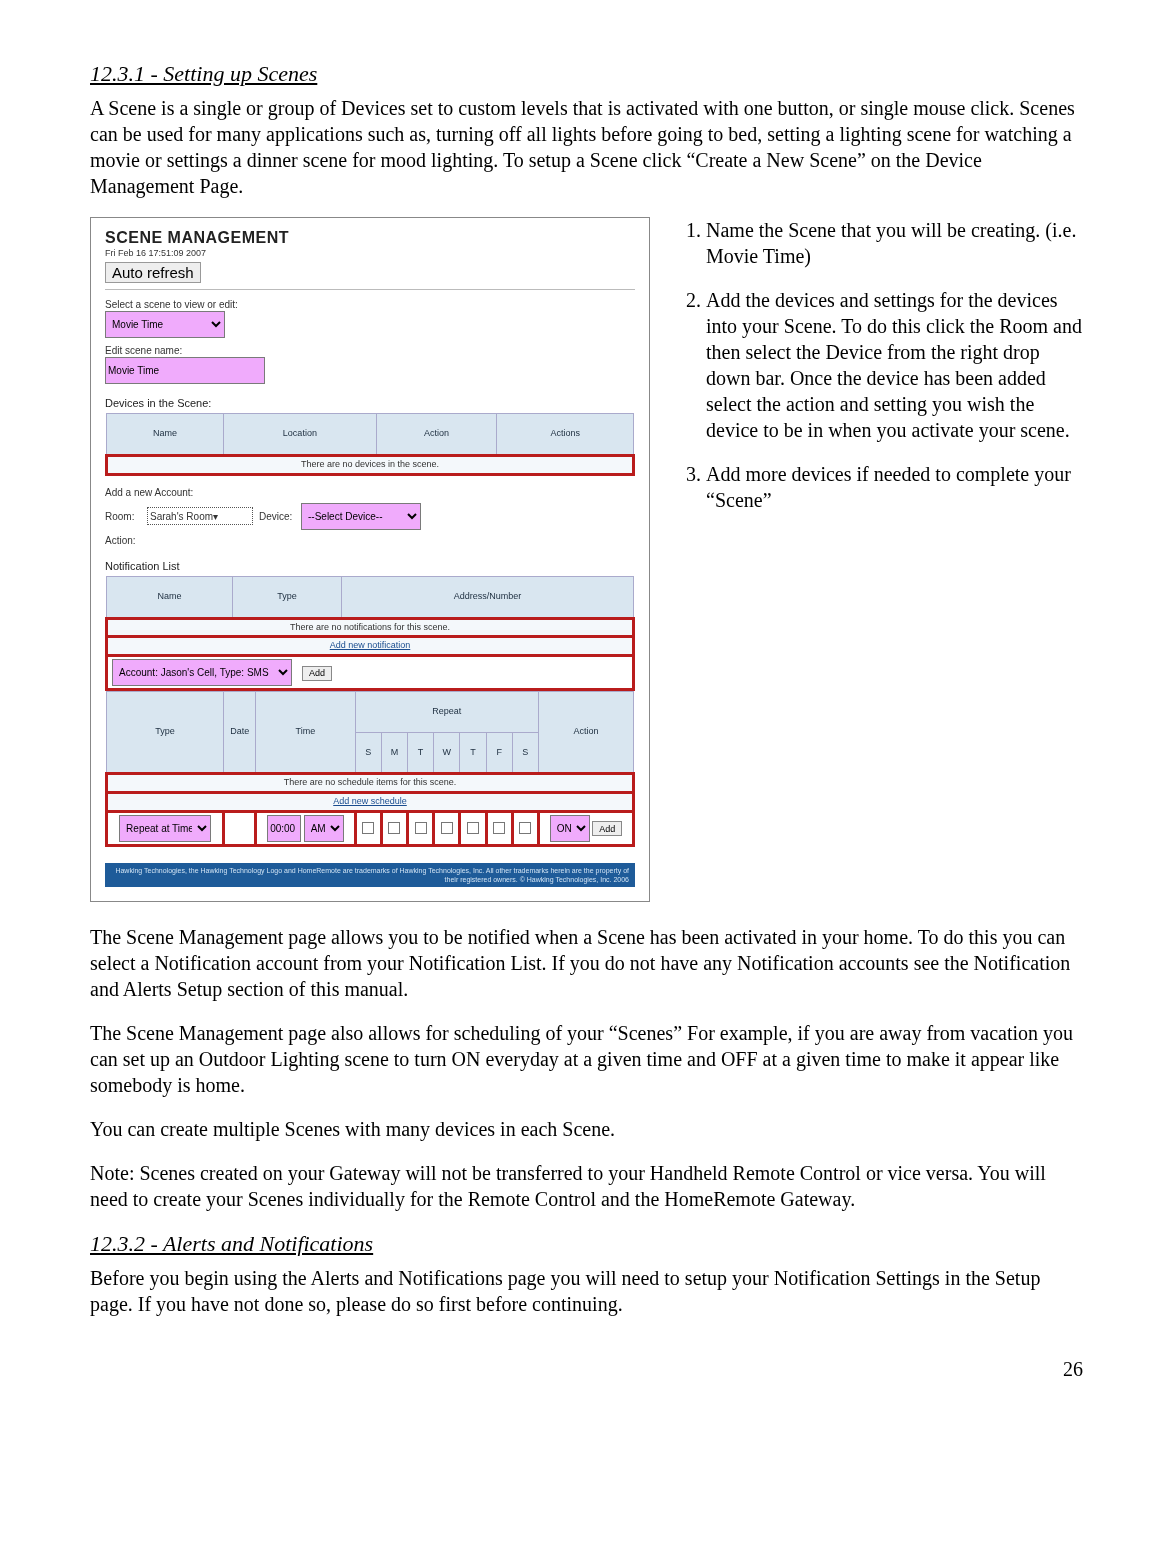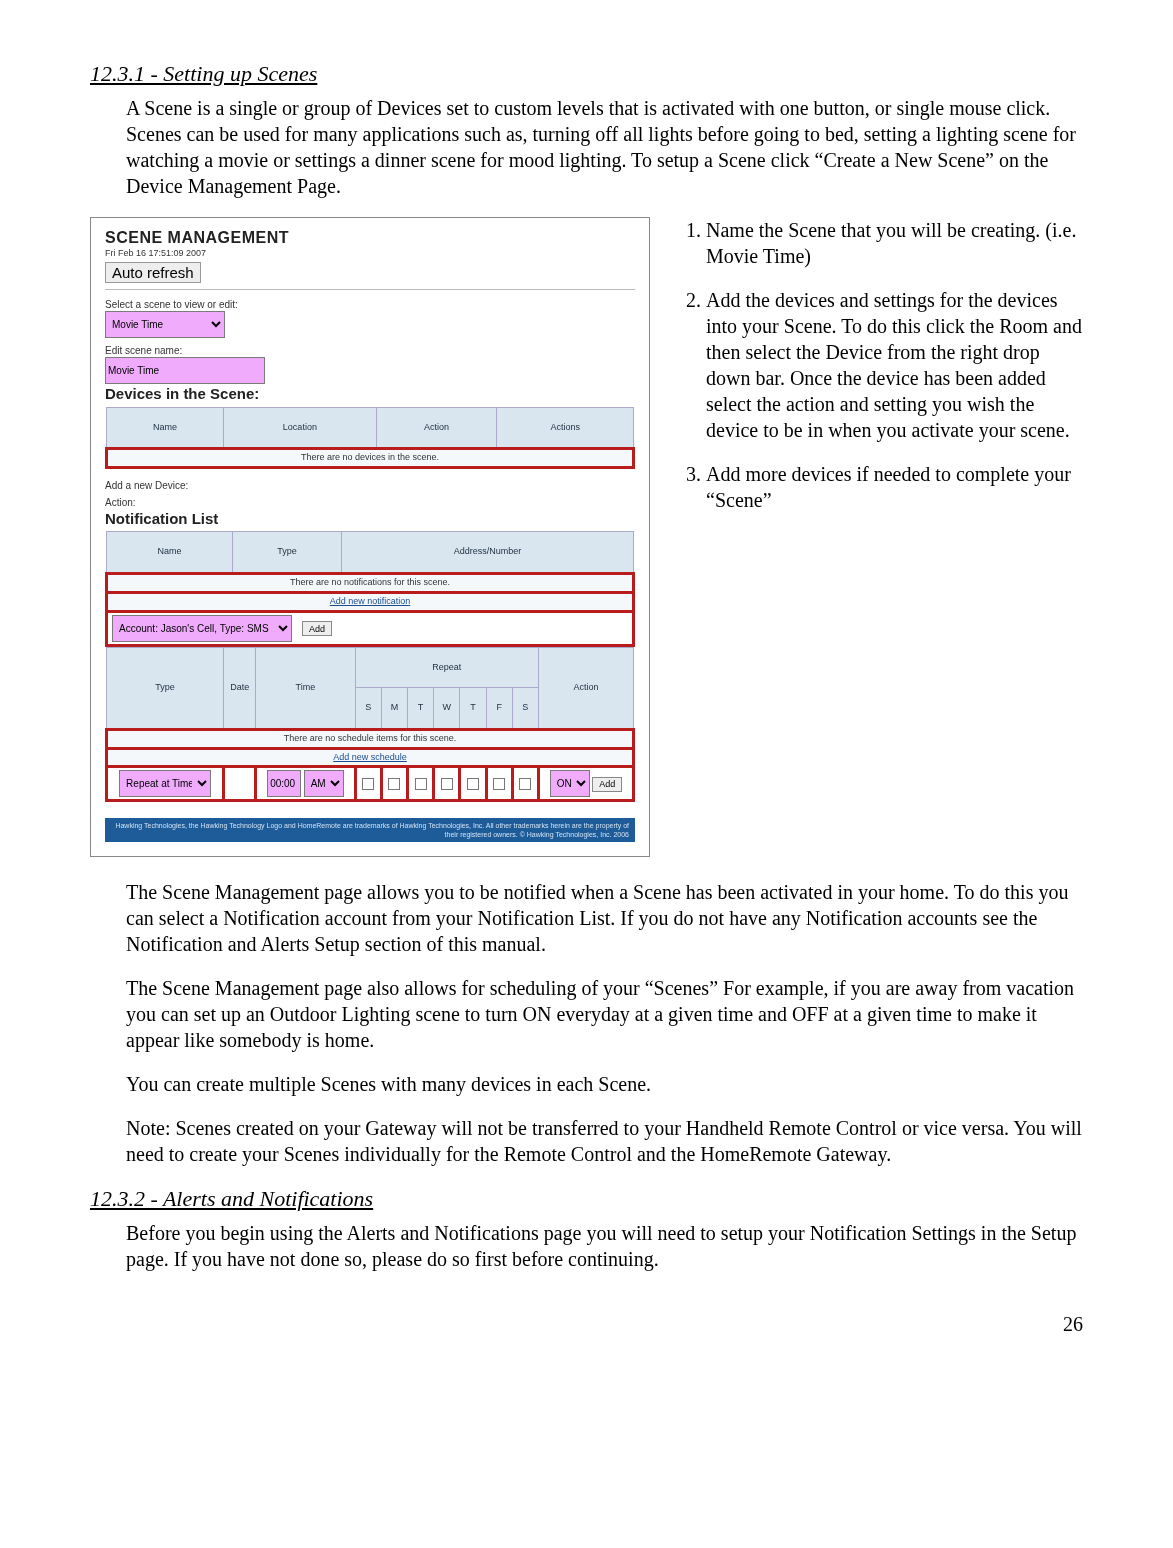--- a/index.html
+++ b/index.html
@@ -12,21 +12,20 @@
     line-height: 1.3;
   }
   .section-heading {
     font-style: italic;
     text-decoration: underline;
     font-size: 22px;
     margin-bottom: 6px;
   }
   .para {
     margin-bottom: 18px;
-    margin-left: 36px;
   }
   .row {
     display: flex;
     align-items: flex-start;
     gap: 30px;
     margin-bottom: 22px;
   }
   .screenshot {
     width: 560px;
     border: 1px solid #888;
@@ -65,22 +64,23 @@
     border: 1px solid #7a7a7a;
     background: #f0abfc;
     font-size: 10px;
     padding: 0 2px;
     height: 27px;
     box-sizing: border-box;
   }
   .mini-input { width: 160px; }
   .mini-select { width: 120px; }
   .sub-head {
-    font-weight: bold;
-    font-size: 15px;
+    font-weight: normal;
+    font-size: 11px;
+    margin-top: 12px;
     margin-bottom: 3px;
     color: #222;
   }
   .tbl {
     width: 100%;
     border-collapse: collapse;
     font-size: 9px;
   }
   .tbl th {
     background: #d9e6f0;
@@ -178,21 +178,32 @@
         <th>Location</th>
         <th>Action</th>
         <th>Actions</th>
       </tr>
       <tr>
             <td colspan="4">There are no devices in the scene.</td>
           </tr>
     </tbody>
       </table>
 
-    <div class="field-label" style="margin-top:10px;">Add a new Device:</div>
+    <div class="field-label" style="margin-top:10px;">Add a new Account:</div>
+    <div class="add-device-row">
+      <span class="lbl">Room:</span>
+      <span class="dotted">
+          <span>Sarah's Room</span> 
+          <span>▾</span>
+        </span>
+      <span class="lbl">Device:</span>
+      <select class="mini-select" style="width:120px;">
+        <option>--Select Device--</option>
+      </select>
+    </div>
     <div class="add-device-row">
       <span class="lbl">Action:</span>
     </div>
 
     <div class="sub-head">Notification List</div>
     <table class="tbl">
       <tbody>
           <tr>
         <th>Name</th>
         <th>Type</th>

